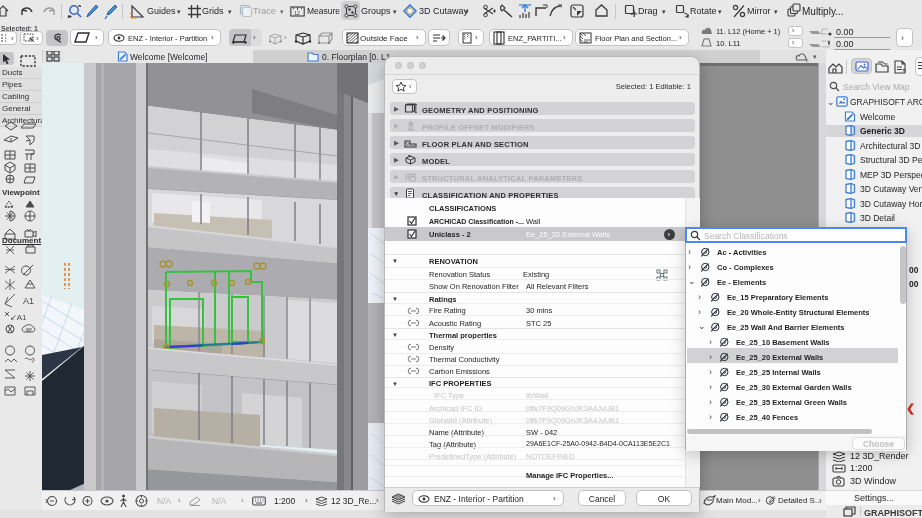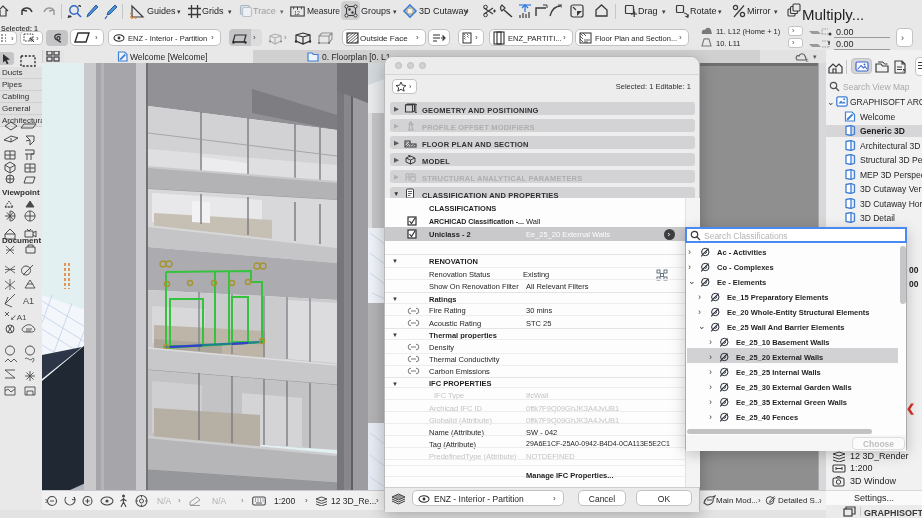--- a/index.html
+++ b/index.html
@@ -135,21 +135,21 @@
         <circle cx="10.5" cy="10.5" r="2.1" fill="none" stroke="#3a3a3c" stroke-width="1.2"></circle>
         <path d="M12 1.5 L2 13" stroke="#3a3a3c" stroke-width="1.2"></path>
       </svg>
     <div class="txt" style="left:747px;top:6px;font-size:9px;">Mirror</div>
     <div class="chev" style="left:774px;top:8px;">▾</div>
     <svg class="abs" style="left:786px;top:3px" width="15" height="16" viewBox="0 0 15 16">
         <rect x="2" y="6" width="7" height="7" rx="1" fill="#e8e8e9" stroke="#3a3a3c" stroke-width="1.1"></rect>
         <rect x="4.5" y="3.5" width="7" height="7" rx="1" fill="#e8e8e9" stroke="#3a3a3c" stroke-width="1.1"></rect>
         <rect x="7" y="1" width="7" height="7" rx="1" fill="#e8e8e9" stroke="#3a3a3c" stroke-width="1.1"></rect>
       </svg>
-    <div class="txt" style="left:802px;top:6px;font-size:15px;">Multiply...</div>
+    <div class="txt" style="left:802px;top:6px;font-size:10px;">Multiply...</div>
   </div>
 
   <div class="abs" id="tb2" style="left:0;top:25px;width:922px;height:25px;background:#e8e8e9;border-bottom:1px solid #cccccd;">
     <div class="txt" style="left:1px;top:0px;font-size:7px;font-weight:bold;color:#4a4a4c;">Selected: 1</div>
     <div class="btn" style="left:-8px;top:6px;width:25px;height:14px;"></div>
     <svg class="abs" style="left:1px;top:9px" width="9" height="8" viewBox="0 0 9 8">
         <path d="M0 1 h2 M0 4 h2 M0 7 h2 M4 1 h1 M4 4 h1 M4 7 h1" stroke="#3a3a3c" stroke-width="1.2"></path>
       </svg>
     <div class="chev" style="left:11px;top:9px;font-size:8px;">›</div>
     <div class="btn" style="left:20px;top:6px;width:23px;height:14px;"></div>
@@ -322,21 +322,21 @@
     <svg class="abs" style="left:2px;top:149px" width="38" height="60" viewBox="0 0 38 60" stroke="#4a4a4c" fill="none" stroke-width="1">
       <path d="M3 8 l4 -6 4 6 z M3 8 h9" stroke-dasharray="2 1"></path>
         <path d="M24 8 l4 -6 4 6 z" fill="#4a4a4c"></path>
       <path d="M8 22 a5 5 0 1 0 0 -10 M8 12 v10 M3 17 h10 M5 13.5 l6 7 M5 20.5 l6 -7"></path>
         <path d="M28 12 a5 5 0 1 0 0.01 0 M28 12 v10 M23 17 h10"></path>
       <path d="M3 35 l5 -5 5 5 M3 35 h10 v5 h-10 z"></path>
         <path d="M23 32 h8 v6 h-8 z M31 34 l3 -2 v6 l-3 -2 M25 30 l2 2 M29 30 l-2 2"></path>
       <path d="M4 47 l8 8 M4 55 l8 -8 M4 51 h8" stroke-width=".8"></path>
         <path d="M24 48 h9 v6 h-9 z M26 48 v-2 h5 v2"></path>
     </svg>
-    <div class="txt" style="left:2px;top:186px;font-size:8px;font-weight:bold;color:#2e2e30;">Document</div>
+    <div class="txt" style="left:2px;top:186px;font-size:8px;font-weight:bold;color:#2e2e30;text-decoration:underline;">Document</div>
     <svg class="abs" style="left:2px;top:213px" width="38" height="160" viewBox="0 0 38 160" stroke="#4a4a4c" fill="none" stroke-width="1">
       <path d="M3 10 l10 -7 M3 3 l10 7 M3 6.5 h10" stroke-width=".8"></path>
         <path d="M24 3 a4.5 4.5 0 1 0 0.01 0 M21 12 l10 -10"></path>
       <path d="M3 18 l10 8 M3 26 l10 -8 M8 16 v11" stroke-width=".8"></path>
         <path d="M23 25 l5 -8 5 8 z M25 21 h6" stroke-width=".9"></path>
       <path d="M3 41 l10 -10 M6 34 l-3 7 7 3" stroke-width=".9"></path>
         <text x="21" y="41" font-size="9" fill="#4a4a4c" stroke="none" font-family="Liberation Sans">A1</text>
       <path d="M3 49 l4 4 M3 53 l4 -4" stroke-width=".9"></path>
         <text x="8" y="57" font-size="8" fill="#4a4a4c" stroke="none" font-family="Liberation Sans">↙A1</text>
       <path d="M4 66 a4 4 0 1 0 8 0 a4 4 0 1 0 -8 0 M6 63 l4 6 M6 69 l4 -6"></path>

